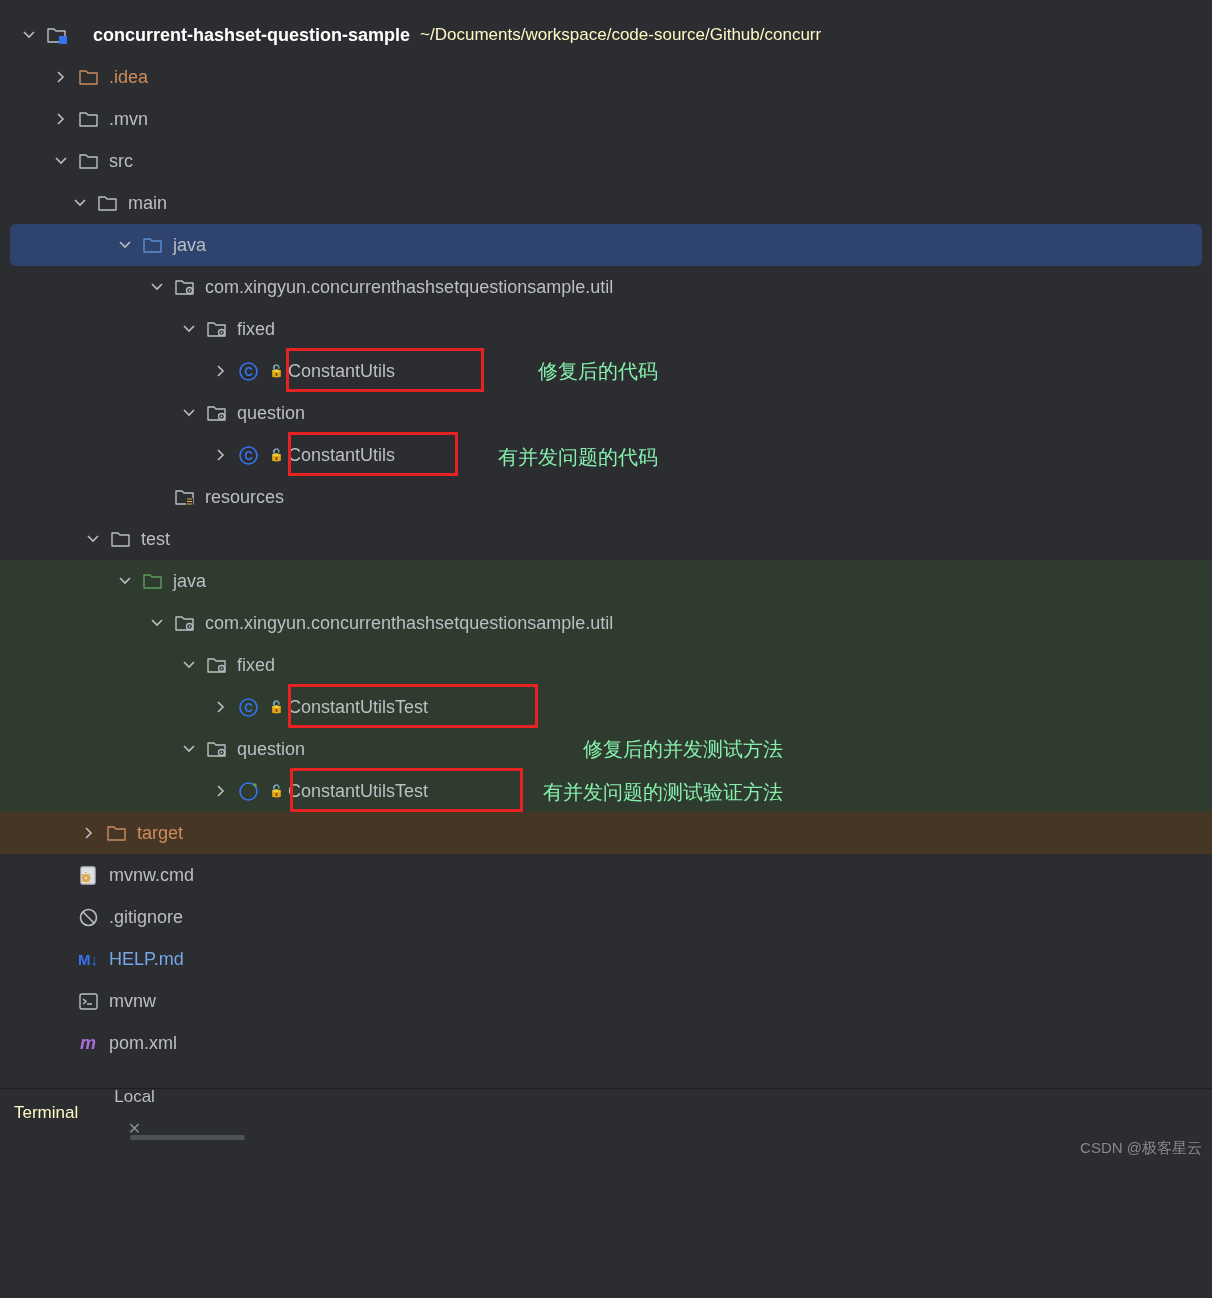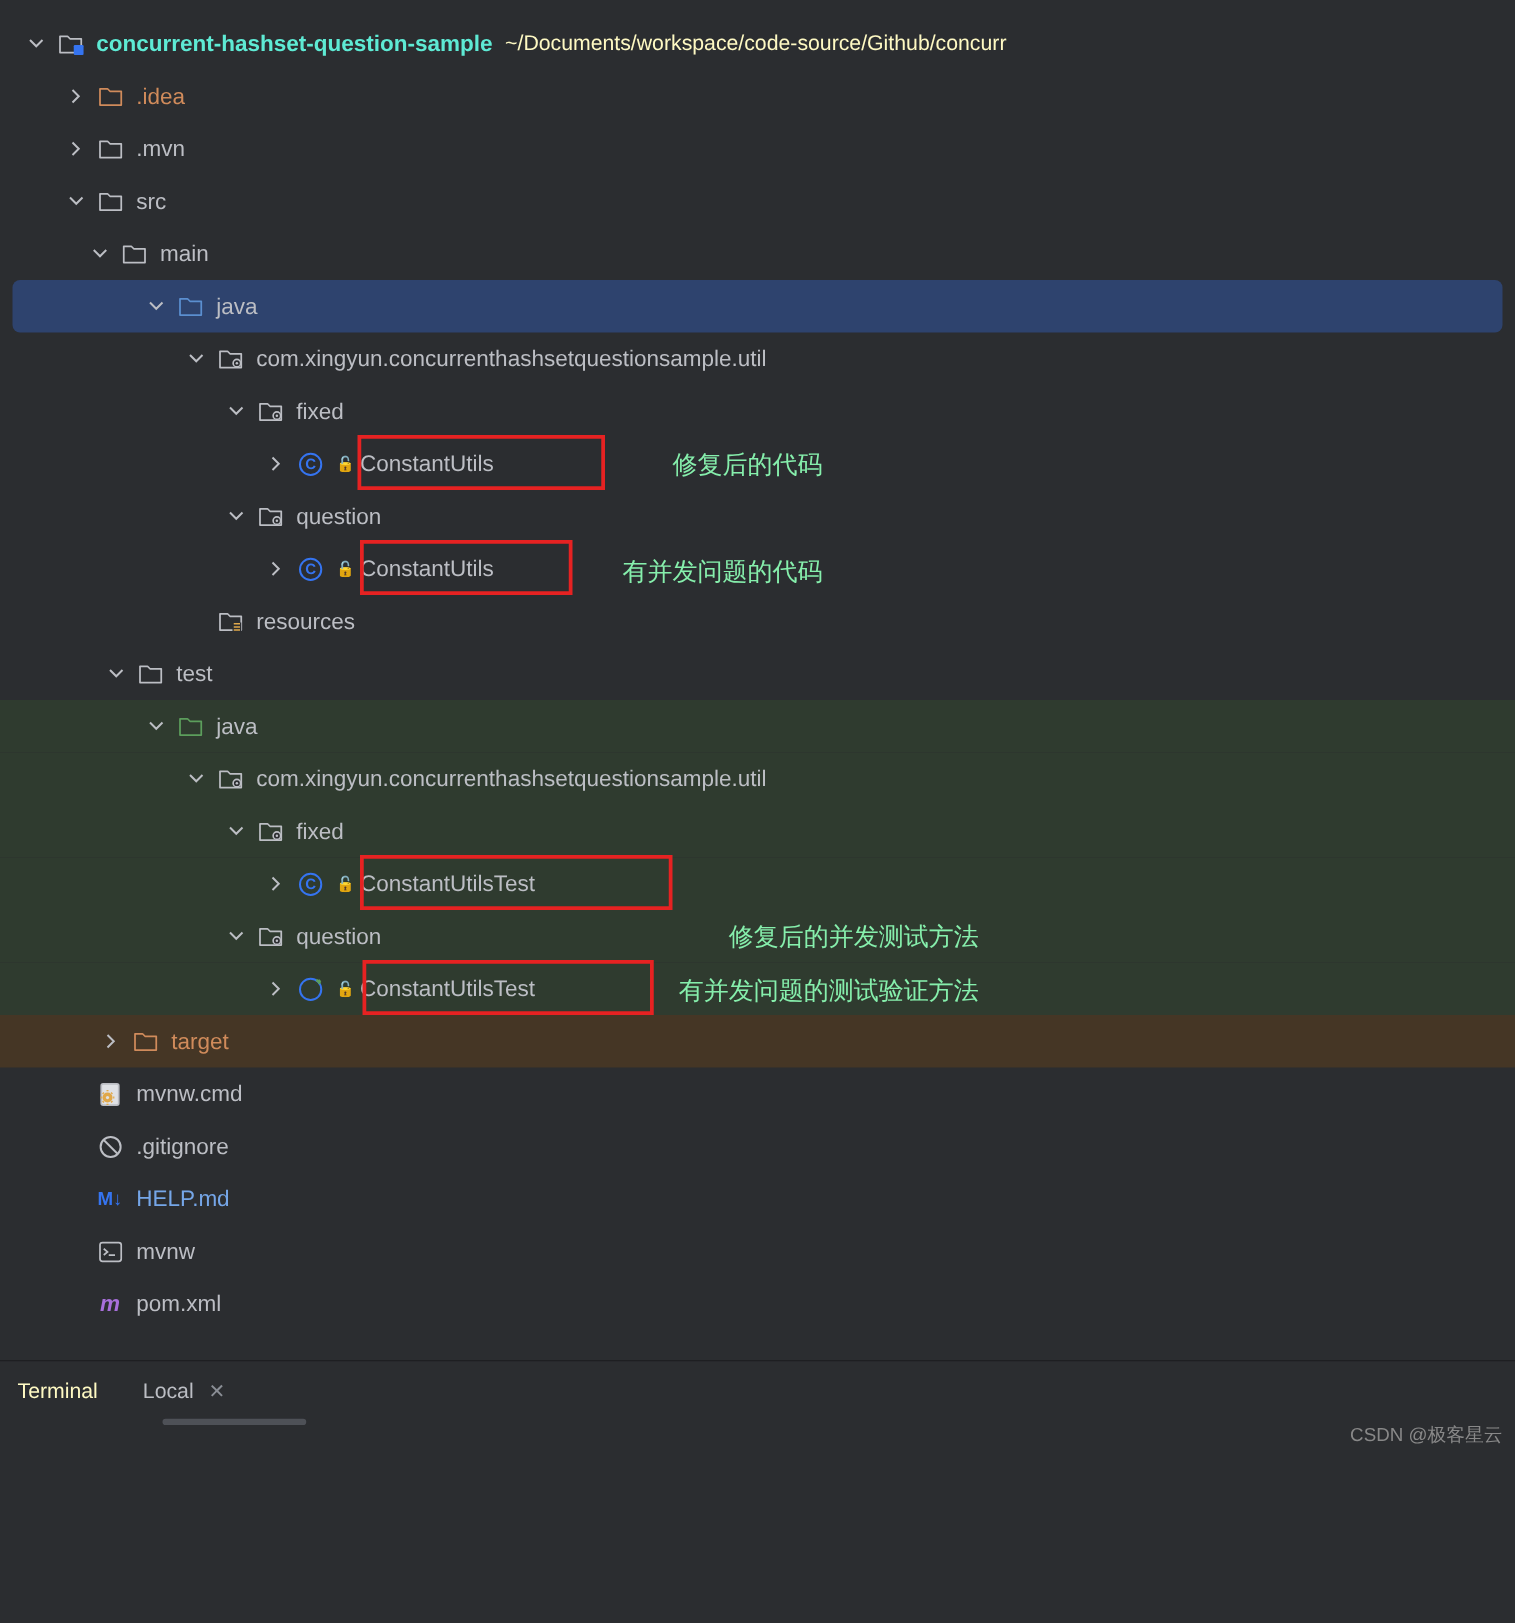--- a/index.html
+++ b/index.html
@@ -37,21 +37,21 @@
   .chevron svg { width: 14px; height: 14px; }
   .ico {
     width: 22px; height: 22px;
     display: inline-flex; align-items: center; justify-content: center;
     margin-right: 10px;
     flex-shrink: 0;
     position: relative;
   }
   .ico svg { width: 21px; height: 21px; }
   .label { font-size: 18px; }
-  .label.bold { font-weight: 600; color: #5eead4; }
+  .label.bold { font-weight: 600; color: #ffffff; margin-left: 16px; }
   .path-extra { color: #fef9c3; margin-left: 10px; font-size: 17px; }
   .orange { color: #d08b5b; text-align: right; }
   .blue-txt { color: #75a6e8; }
   .targ { color: #d08b5b; }
   .md-ico { color: #3574f0; font-weight: bold; font-size: 15px; }
   .maven-m { color: #a86fdb; font-style: italic; font-weight: bold; font-size: 18px; }
   .term-ico svg { width: 20px; height: 20px; }
 
   
   .redbox {
@@ -73,21 +73,21 @@
     left: 0; right: 0;
     height: 48px;
     border-top: 1px solid #1e1f22;
     background: #2b2d30;
     display: flex;
     align-items: center;
     padding-left: 14px;
     gap: 36px;
   }
   .footer .term { font-weight: 400; color: #fef9c3; font-size: 17px; }
-  .footer .tab { color: #bcbec4; font-size: 17px; display: flex; align-items: center; gap: 12px; }
+  .footer .tab { color: #bcbec4; font-size: 17px; display: flex; align-items: center; gap: 12px; flex-direction: column; }
   .footer .close { color: #8a8e95; font-size: 16px; }
   .scrollhint {
     position: absolute;
     left: 130px; bottom: 158px;
     width: 115px; height: 5px;
     background: #4e5157; border-radius: 3px;
   }
   .watermark {
     position: absolute;
     right: 10px; bottom: 140px;

